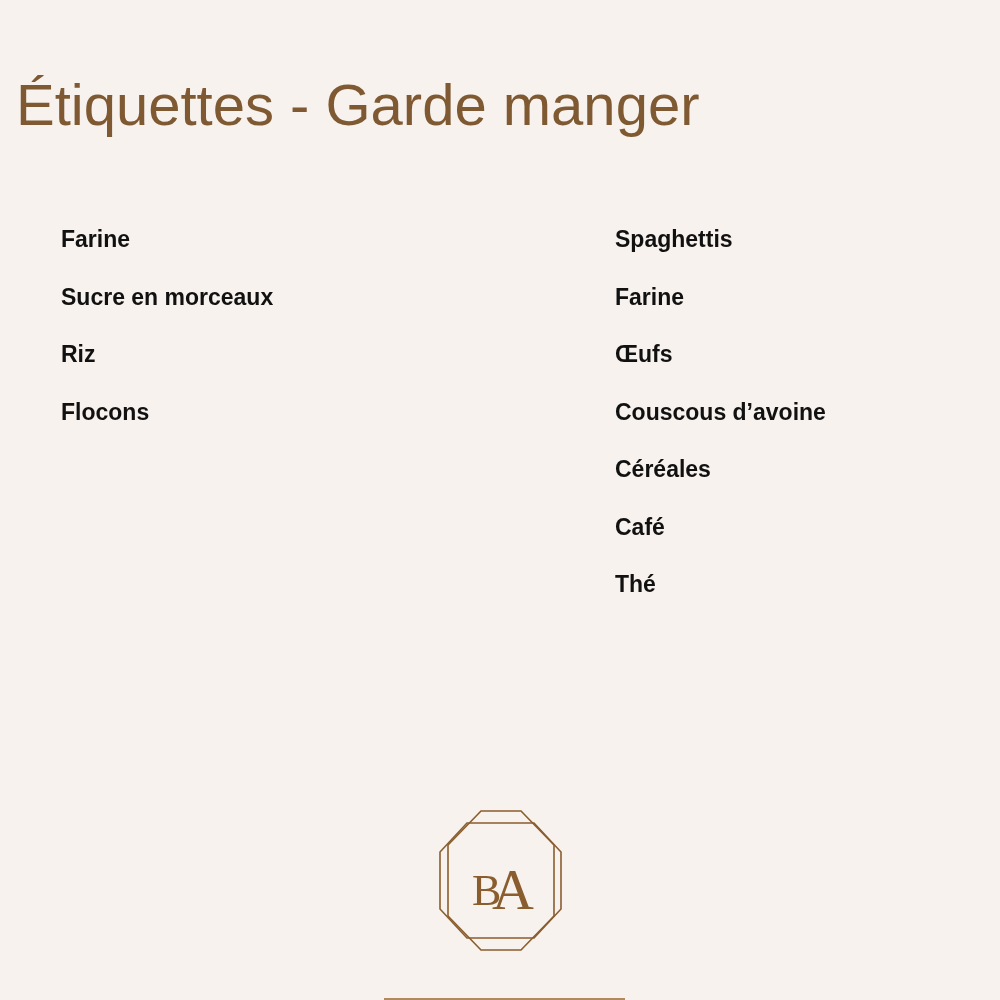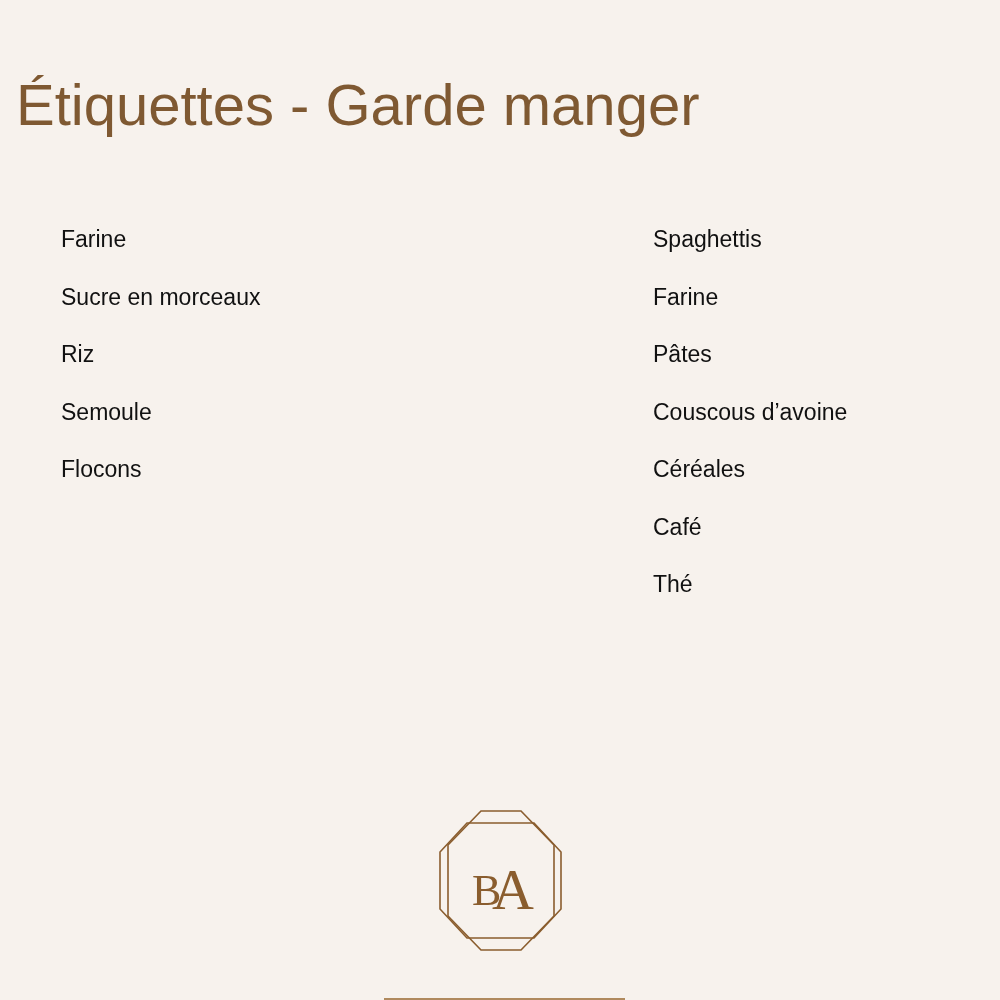--- a/index.html
+++ b/index.html
@@ -27,26 +27,27 @@
       letter-spacing: 0px;
     }
     .col {
       position: absolute;
       top: 220px;
       margin: 0;
       padding: 0;
       list-style: none;
     }
     .col.left { left: 61px; }
-    .col.right { left: 653px; }
+    .col.right { left: 615px; }
     .col li {
       height: 57.5px;
       font-size: 23px;
       color: #111111;
       line-height: 38px;
+      font-weight: bold;
     }
     .logo {
       position: absolute;
       left: 437px;
       top: 808px;
       width: 127px;
       height: 145px;
     }
     .bottom-bar {
       position: absolute;
@@ -58,28 +59,27 @@
   </style>
 </head>
 <body>
 
 <h1 class="title">Étiquettes - Garde manger</h1>
 
 <ul class="col left">
   <li>Farine</li>
   <li>Sucre en morceaux</li>
   <li>Riz</li>
-  <li>Semoule</li>
   <li>Flocons</li>
 </ul>
 
 <ul class="col right">
   <li>Spaghettis</li>
   <li>Farine</li>
-  <li>Pâtes</li>
+  <li>Œufs</li>
   <li>Couscous d’avoine</li>
   <li>Céréales</li>
   <li>Café</li>
   <li>Thé</li>
 </ul>
 
 <div class="logo">
   <svg width="127" height="145" viewBox="0 0 127 145">
     <g fill="none" stroke="#8a5d2e" stroke-width="1.6">
 

